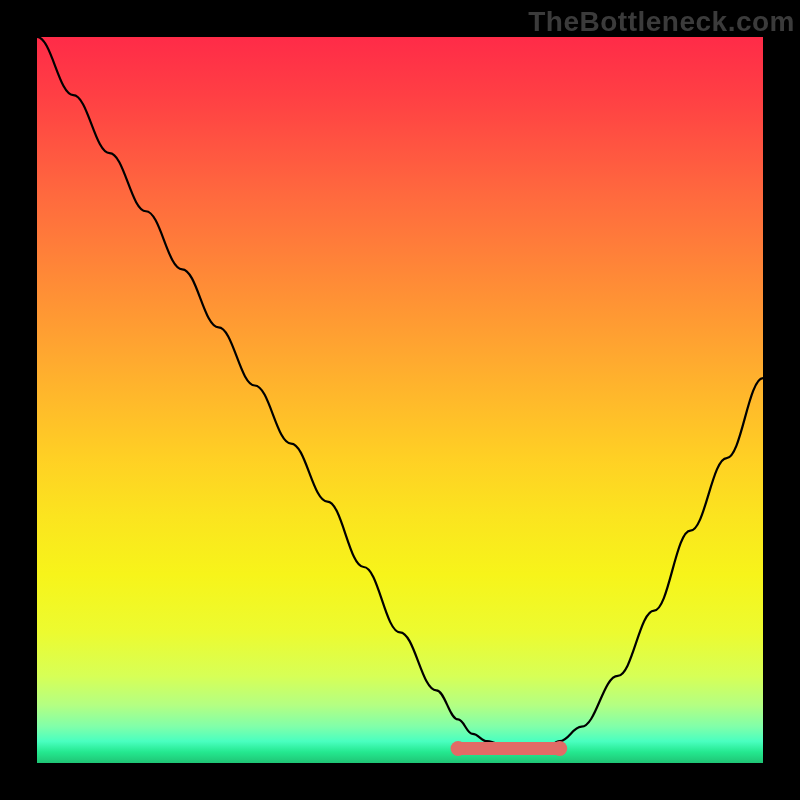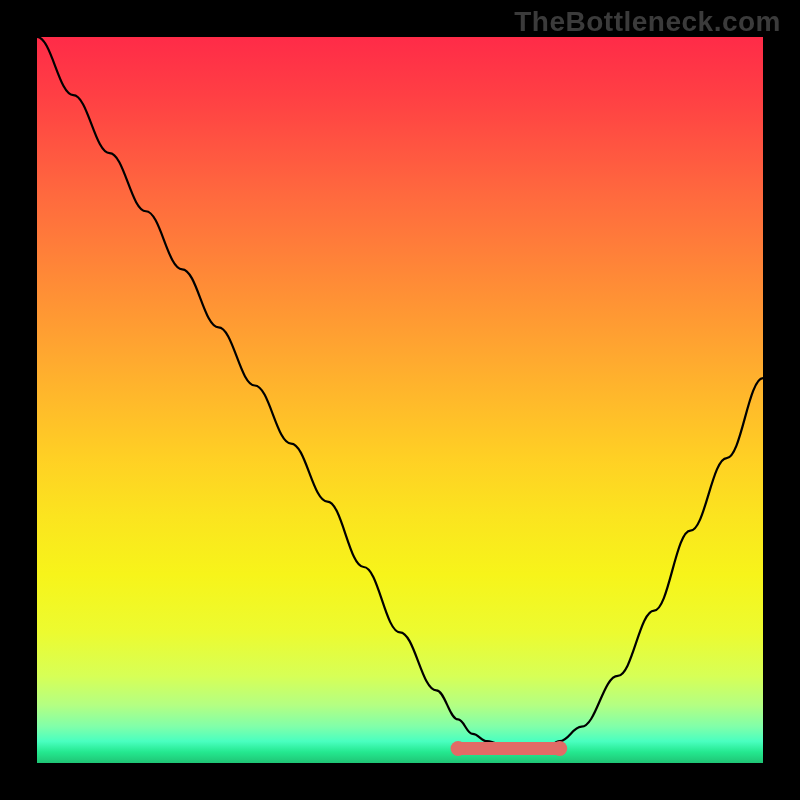--- a/index.html
+++ b/index.html
@@ -12,21 +12,21 @@
     overflow: hidden;
   }
   .canvas {
     position: relative;
     width: 800px;
     height: 800px;
   }
   .watermark {
     position: absolute;
     top: 6px;
-    right: 19px;
+    right: 5px;
     color: #3b3b3b;
     font-size: 28px;
     font-weight: 600;
     letter-spacing: 0.5px;
     user-select: none;
   }
   .plot-area {
     position: absolute;
     left: 37px;
     top: 37px;

